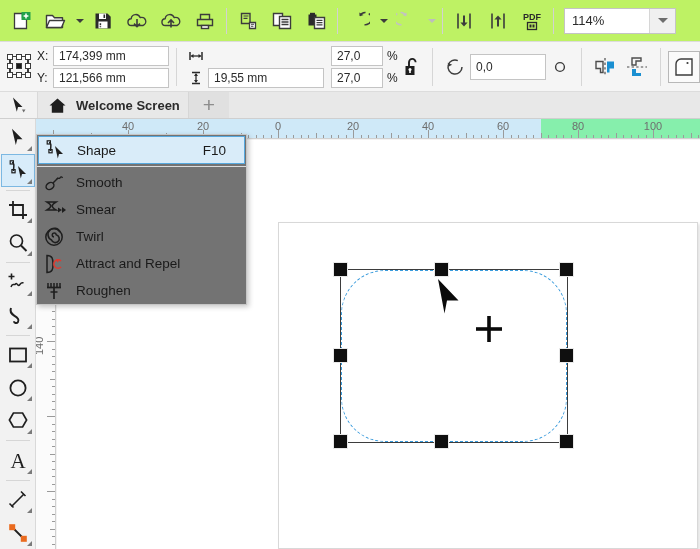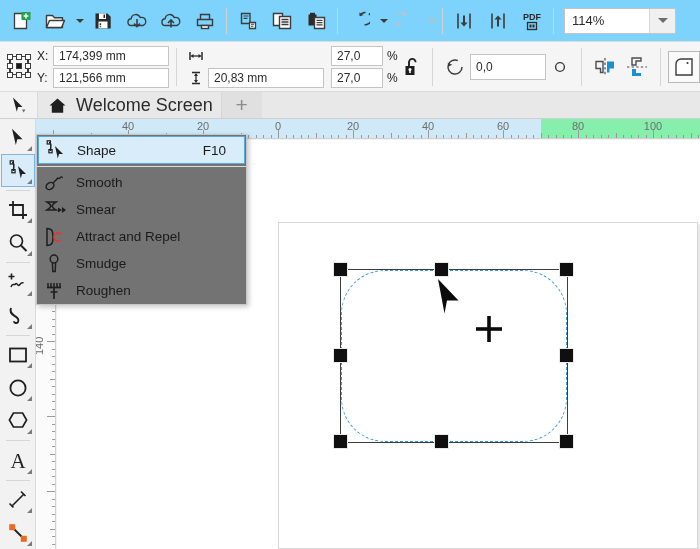--- a/index.html
+++ b/index.html
@@ -9,21 +9,21 @@
     font-size: 12px;
     color: #1a1a1a;
     background: #ffffff;
     -webkit-font-smoothing: antialiased;
   }
   #app { position:relative; width:700px; height:549px; overflow:hidden; background:#f2f2f2; }
 
   
   .toolbar {
     position:absolute; left:0; top:0; width:700px; height:42px;
-    background:#7dd3fc; border-bottom:1px solid #dcdcdc;
+    background:#bef264; border-bottom:1px solid #dcdcdc;
     display:flex; align-items:center; padding-left:4px;
   }
   .tb-btn {
     width:34px; height:34px; display:flex; align-items:center; justify-content:center;
     border:1px solid transparent; border-radius:2px;
   }
   .tb-sep { width:1px; height:26px; background:#d2d2d2; margin:0 4px; }
   .caret { width:0;height:0;border-left:4px solid transparent;border-right:4px solid transparent;border-top:4px solid #3c3c3c; margin-left:1px; }
   .caret.dim { border-top-color:#bdbdbd; }
   .tb-drop { width:14px; height:34px; display:flex; align-items:center; justify-content:center; }
@@ -63,22 +63,22 @@
   .ico { display:flex; align-items:center; justify-content:center; }
 
   
   .tabbar {
     position:absolute; left:0; top:92px; width:700px; height:27px;
     background:#e8e8e8; border-bottom:1px solid #cfcfcf;
     display:flex; align-items:stretch;
   }
   .tab-arrowcell { width:38px; background:#f2f2f2; display:flex; align-items:center; justify-content:center; border-right:1px solid #d9d9d9;}
   .tab {
-    display:flex; align-items:center; padding:0 14px; font-size:18px; color:#2b2b2b;
-    background:#e8e8e8; border-right:1px solid #d6d6d6;
+    display:flex; align-items:center; padding:0 14px; font-size:13px; color:#2b2b2b;
+    background:#e8e8e8; border-right:1px solid #d6d6d6;font-weight:bold;
   }
   .tab.home { padding:0 8px 0 10px; }
   .tab.active { background:#cfe7f7; }
   .tab-add { width:40px; display:flex; align-items:center; justify-content:center; background:#e0e0e0; font-size:21px; color:#8d8d8d; font-weight:300;}
 
   
   .ruler-h {
     position:absolute; left:36px; top:119px; width:664px; height:20px;
     background:#86efac; border-bottom:1px solid #d0d0d0; overflow:hidden;
   }
@@ -337,21 +337,21 @@
         </span>
       </div>
       <div class="fieldrow">
         <span class="ico" style="width:16px">
           <svg width="16" height="14" viewBox="0 0 16 14">
               <path d="M4 1.5h8M4 12.5h8" stroke="#2b2b2b" stroke-width="1.5"></path>
               <path d="M8 3v8" stroke="#2b2b2b" stroke-width="1.3"></path>
               <path d="M8 2l-2 3h4zM8 12l-2-3h4z" fill="#2b2b2b"></path>
             </svg>
         </span>
-        <div class="finput w-size">20,83 mm</div>
+        <div class="finput w-size">19,55 mm</div>
       </div>
     </div>
 
     <div class="fieldcol" style="margin-left:7px">
       <div class="fieldrow">
         <div class="finput w-pct">27,0</div>
         <span class="pctsign">%</span>
       </div>
       <div class="fieldrow">
         <div class="finput w-pct">27,0</div>
@@ -758,35 +758,35 @@
               <path d="M4 3h9c-5 3-5 5 0 8H4c5-3 5-5 0-8z" fill="none" stroke="#1f1f1f" stroke-width="1.5"></path>
               <path d="M15 8.5l4 2.5-4 2.5z" fill="#1f1f1f"></path>
             </svg>
           </span>
           <span style="flex: 1 1 0%; font-size: 13.5px; color: rgb(26, 26, 26); padding-left: 6px;">Smear</span>
           <span style="position: absolute; left: 24px; width: 0px; height: 0px; border-top: 3.2px solid transparent; border-bottom: 3.2px solid transparent; border-left: 4.2px solid rgb(31, 31, 31);"></span>
         </div>
         <div style="display: flex; align-items: center; height: 27px; position: relative; margin: 0px 1px;">
           <span style="width: 32px; min-width: 32px; display: flex; align-items: center; justify-content: center;">
             <svg width="22" height="22" viewBox="0 0 22 22">
+              <path d="M11 11a2 2 0 1 1 2.2-2.3A4 4 0 1 1 8.5 14 6.2 6.2 0 1 1 17 6.2" fill="none" stroke="#1f1f1f" stroke-width="1.6"></path>
+              <circle cx="11" cy="11" r="8.2" fill="none" stroke="#1f1f1f" stroke-width="1.5"></circle>
+            </svg>
+          </span>
+          <span style="flex: 1 1 0%; font-size: 13.5px; color: rgb(26, 26, 26); padding-left: 6px;">Twirl</span>
+        </div>
+        <div style="display: flex; align-items: center; height: 27px; position: relative; margin: 0px 1px;">
+          <span style="width: 32px; min-width: 32px; display: flex; align-items: center; justify-content: center;">
+            <svg width="22" height="22" viewBox="0 0 22 22">
               <path d="M4 2.5v17c5.5 0 6-3.5 6-8.5s-.5-8.5-6-8.5z" fill="none" stroke="#1f1f1f" stroke-width="1.5"></path>
               <path d="M18 8a4.2 4.2 0 1 0 0 6" fill="none" stroke="#e03a2f" stroke-width="1.6"></path>
               <path d="M14 6.5l2 1.5-2 1.5z" fill="#e03a2f"></path>
             </svg>
           </span>
           <span style="flex: 1 1 0%; font-size: 13.5px; color: rgb(26, 26, 26); padding-left: 6px;">Attract and Repel</span>
-        </div>
-        <div style="display: flex; align-items: center; height: 27px; position: relative; margin: 0px 1px;">
-          <span style="width: 32px; min-width: 32px; display: flex; align-items: center; justify-content: center;">
-            <svg width="22" height="22" viewBox="0 0 22 22">
-              <ellipse cx="11" cy="6" rx="3.8" ry="4" fill="none" stroke="#1f1f1f" stroke-width="1.5"></ellipse>
-              <path d="M9.4 9.5l.4 9h2.4l.4-9" fill="none" stroke="#1f1f1f" stroke-width="1.5"></path>
-            </svg>
-          </span>
-          <span style="flex: 1 1 0%; font-size: 13.5px; color: rgb(26, 26, 26); padding-left: 6px;">Smudge</span>
         </div>
         <div style="display: flex; align-items: center; height: 27px; position: relative; margin: 0px 1px;">
           <span style="width: 32px; min-width: 32px; display: flex; align-items: center; justify-content: center;">
             <svg width="22" height="22" viewBox="0 0 22 22">
               <path d="M5 3v4M8 3v4M11 3v4M14 3v4M17 3v4" stroke="#1f1f1f" stroke-width="1.5"></path>
               <path d="M4 7.5h14" stroke="#1f1f1f" stroke-width="1.7"></path>
               <path d="M11 8v11" stroke="#1f1f1f" stroke-width="1.7"></path>
               <path d="M7.5 12h7" stroke="#1f1f1f" stroke-width="1.5"></path>
             </svg>
           </span>

